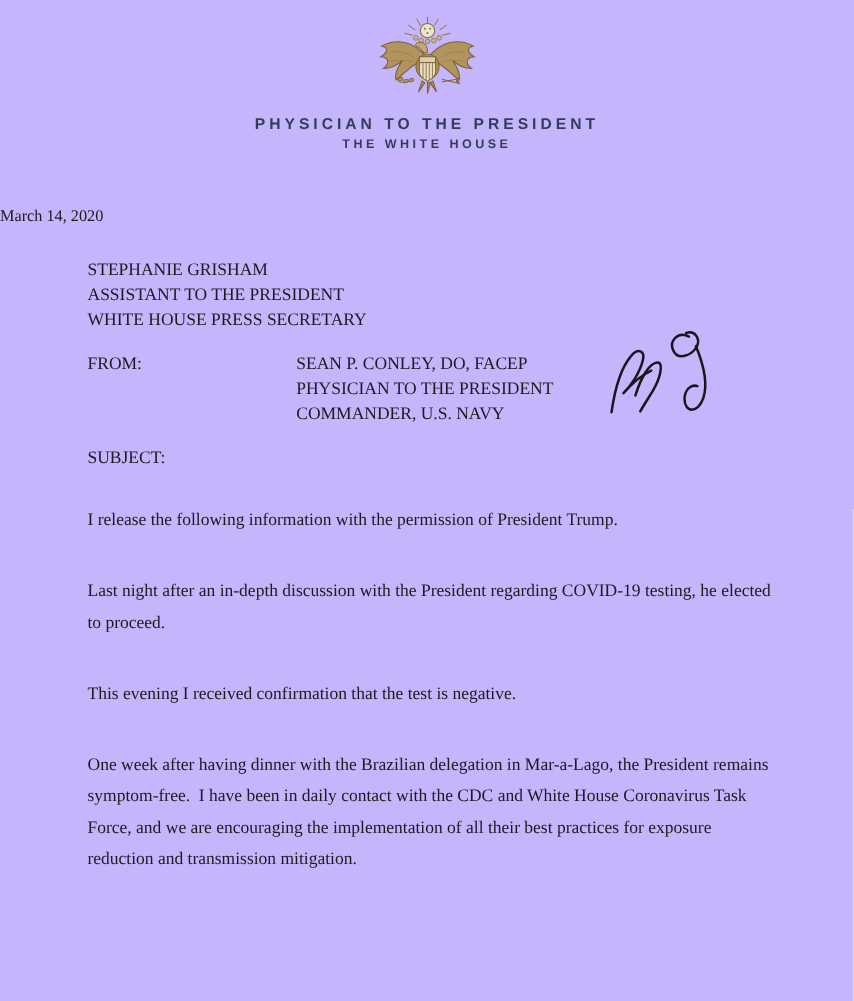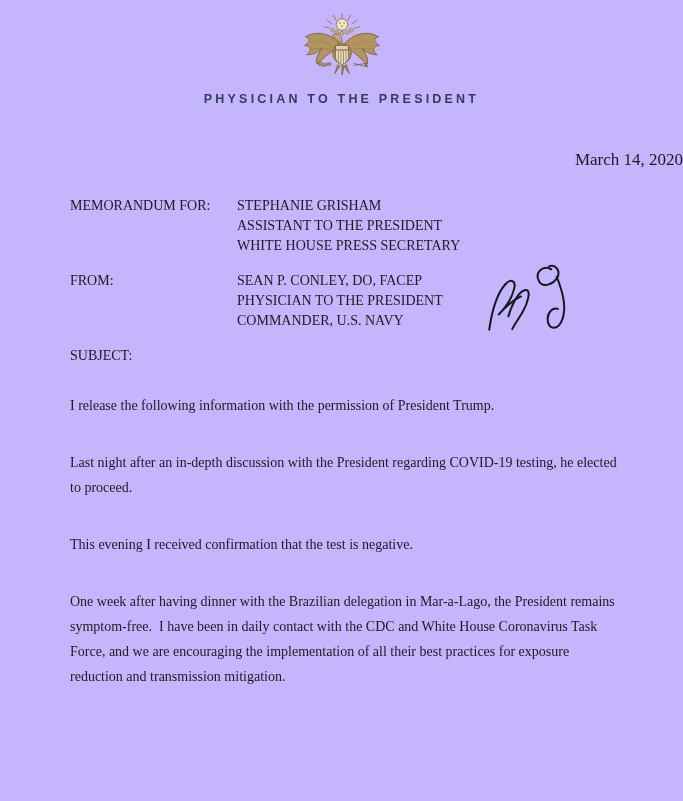--- a/index.html
+++ b/index.html
@@ -28,22 +28,22 @@
     margin-top: 4px;
     font-family: "Liberation Sans", sans-serif;
     font-size: 10px;
     font-weight: 600;
     letter-spacing: 2.8px;
     color: #333e56;
   }
   
   .memo-date {
     margin-top: 44px;
-    text-align: right;
-    font-size: 17px;
+    text-align: left;
+    font-size: 13px;
   }
   
   .memo-block { margin: 26px 63px 0 70px; font-size: 14px; }
   .memo-row { display: flex; align-items: flex-start; }
   .memo-row + .memo-row { margin-top: 15px; }
   .memo-label { width: 167px; flex: 0 0 167px; line-height: 20px; }
   .memo-value { line-height: 20px; }
   .memo-value div { white-space: nowrap; }
   
   .signature {
@@ -129,27 +129,27 @@
       </g>
 
       <g stroke="#7a6137" stroke-width="1.1" fill="#b2945f">
         <line x1="76" y1="70" x2="92" y2="74"></line>
         <line x1="76" y1="73" x2="92" y2="70"></line>
         <path d="M92,74 L96,75 L93,71 Z"></path>
         <path d="M92,70 L96,69 L93,73 Z"></path>
       </g>
     </svg>
     <div class="lh-line1">PHYSICIAN TO THE PRESIDENT</div>
+    <div class="lh-line2">THE WHITE HOUSE</div>
   </header>
 
   <div class="memo-date">March 14, 2020</div>
 
   <section class="memo-block">
     <div class="memo-row">
-      <div class="memo-label">MEMORANDUM FOR:</div>
       <div class="memo-value">
         <div>STEPHANIE GRISHAM</div>
         <div>ASSISTANT TO THE PRESIDENT</div>
         <div>WHITE HOUSE PRESS SECRETARY</div>
       </div>
     </div>
     <div class="memo-row">
       <div class="memo-label">FROM:</div>
       <div class="memo-value">
         <div>SEAN P. CONLEY, DO, FACEP</div>

